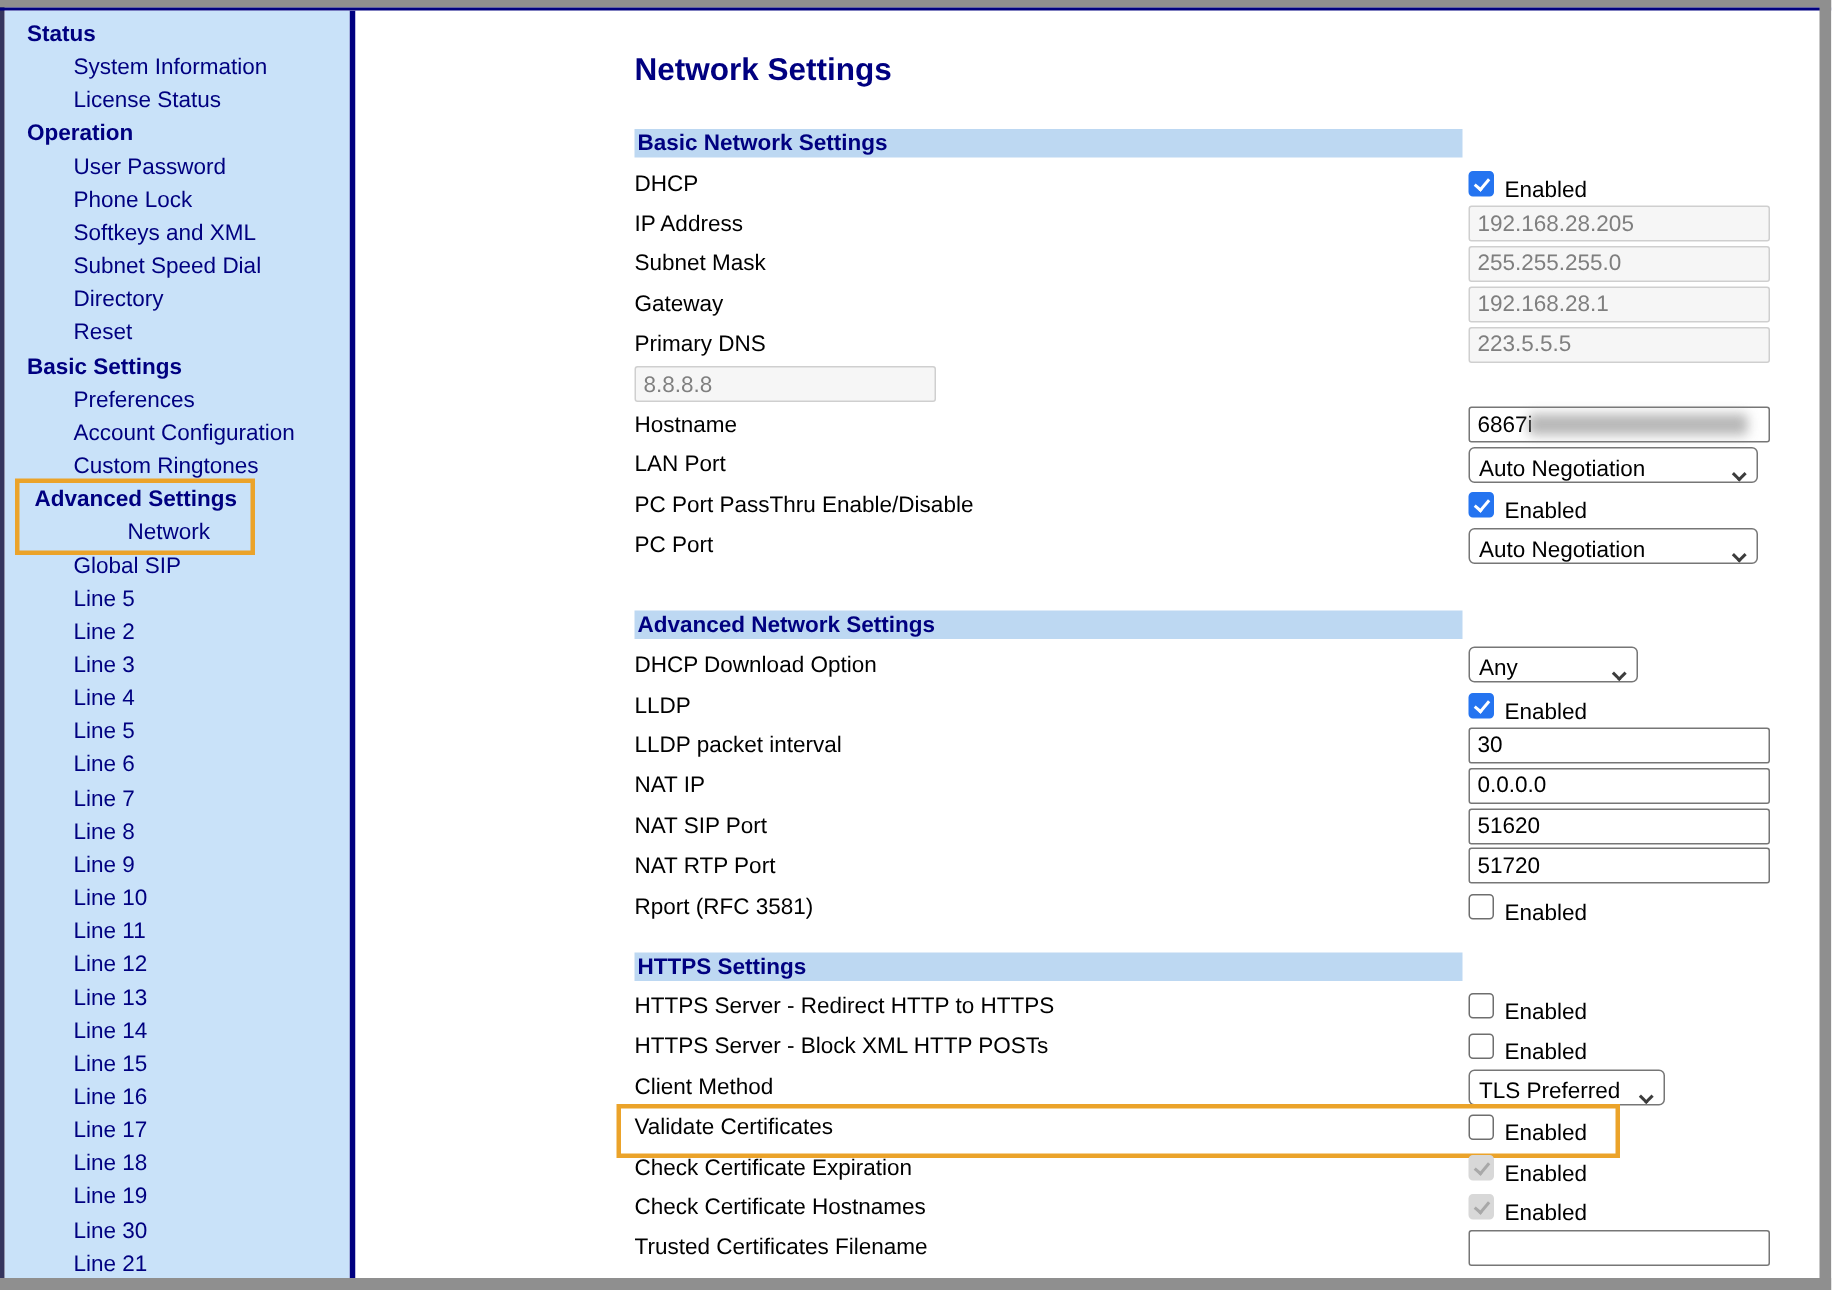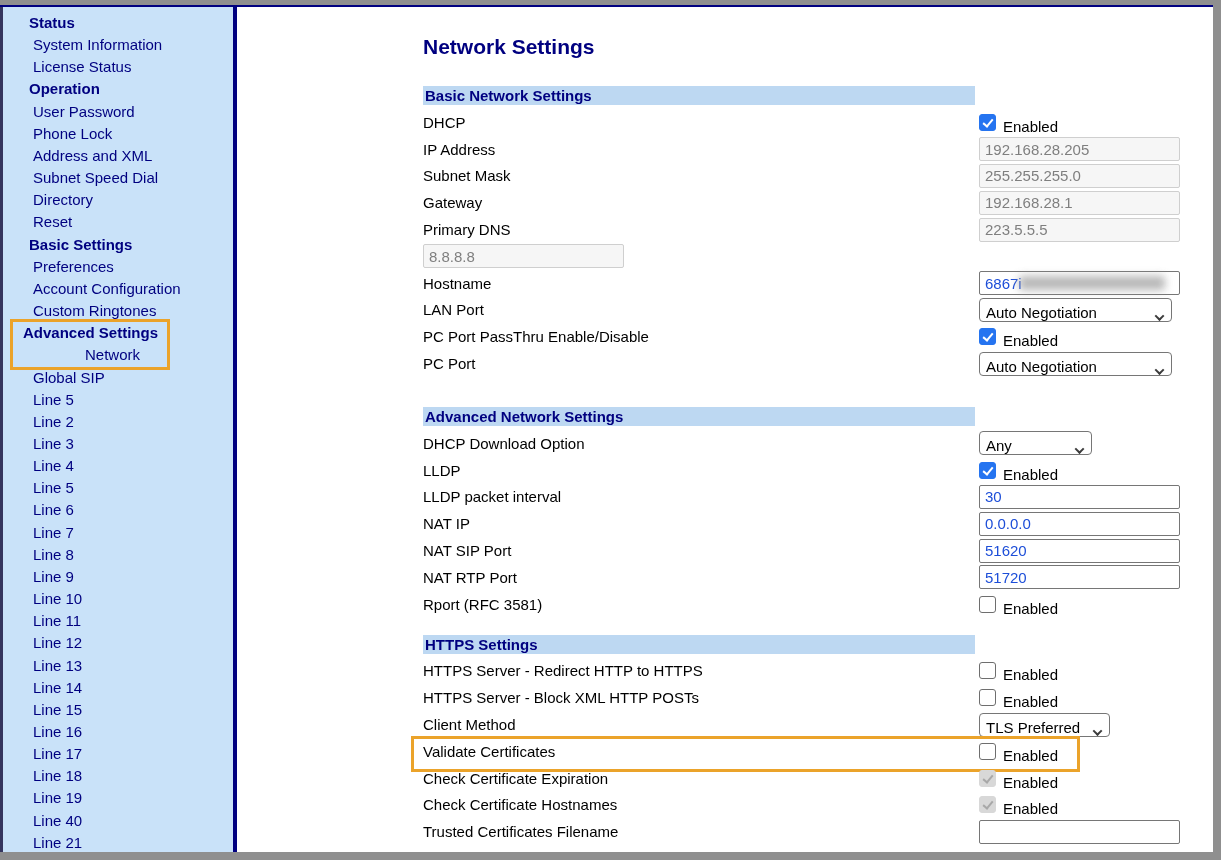--- a/index.html
+++ b/index.html
@@ -20,22 +20,22 @@
   .frame-navy{position:absolute;top:5px;left:0;right:0;height:2px;background:var(--navy);z-index:8;}
   .frame-left{position:absolute;top:0;left:0;bottom:0;width:3px;background:#35355e;z-index:7;}
   .frame-right{position:absolute;top:0;right:0;bottom:0;width:8px;background:var(--gray);z-index:9;}
   .frame-bottom{position:absolute;left:0;right:0;bottom:0;height:8px;background:var(--gray);z-index:9;}
 
   .layout{position:absolute;top:7px;left:3px;right:8px;bottom:8px;display:flex;overflow:hidden;}
 
   
   .sidebar{width:230px;flex:none;background:var(--sb-bg);padding-top:5px;overflow:hidden;position:relative;}
   .divider{width:4px;flex:none;background:var(--navy);}
-  .nav-header{font-size:15px;font-weight:bold;color:var(--navy);line-height:22.15px;padding-left:26px;white-space:nowrap;}
-  .nav-item{font-size:15px;color:var(--navy);line-height:22.15px;padding-left:30px;white-space:nowrap;cursor:pointer;}
+  .nav-header{font-size:15px;font-weight:bold;color:var(--navy);line-height:22.15px;padding-left:15px;white-space:nowrap;}
+  .nav-item{font-size:15px;color:var(--navy);line-height:22.15px;padding-left:46px;white-space:nowrap;cursor:pointer;}
   .nav-hl{border:3px solid var(--orange);width:160px;margin:-3px 0 -3px 7px;background:transparent;position:relative;z-index:2;}
   .nav-hl .nav-header{padding-left:10px;}
   .nav-hl .nav-item{padding-left:72px;}
 
   
   .main{flex:1;background:#fff;padding:28px 0 0 186px;overflow:hidden;}
   .page-title{font-size:21px;font-weight:bold;color:var(--navy);margin:0 0 27px 0;}
   .section-bar{width:552px;height:19px;line-height:19px;background:var(--bar-bg);color:var(--navy);font-weight:bold;font-size:15px;padding-left:2px;margin-bottom:4px;}
   .settings-section:nth-of-type(2){margin-top:30px;}
   .settings-section:nth-of-type(3){margin-top:17px;}
@@ -46,21 +46,21 @@
 
   .row-control{display:flex;align-items:center;}
   .cb{width:17px;height:17px;border:1px solid #6e6e6e;border-radius:3px;background:#fff;display:inline-block;position:relative;flex:none;cursor:pointer;}
   .cb.checked{background:var(--blue);border-color:var(--blue);}
   .cb.checked::after{content:'';position:absolute;left:5px;top:2px;width:4px;height:8px;border:solid #fff;border-width:0 2px 2px 0;transform:rotate(40deg);}
   .cb.disabled{background:#d8d8d8;border-color:#d8d8d8;cursor:default;}
   .cb.disabled::after{border-color:#a8a8a8;}
   .cb-label{font-size:15px;color:#000;margin-left:7px;position:relative;top:4px;}
 
   .input-wrap{position:relative;display:inline-block;}
-  .txt{width:201px;height:24px;border:1px solid #767676;border-radius:2px;background:#fff;color:#1d4ed8;font-family:inherit;font-size:15px;padding:0 5px;}
+  .txt{width:201px;height:24px;border:1px solid #767676;border-radius:2px;background:#fff;color:#000000;font-family:inherit;font-size:15px;padding:0 5px;}
   .txt:disabled,.txt.disabled{border-color:#cfcfcf;background:#f6f6f6;color:#7f7f7f;}
   .redact{position:absolute;left:40px;top:5px;width:146px;height:14px;background:#9f9f9f;opacity:.75;filter:blur(4px);border-radius:2px;pointer-events:none;}
 
   .select{display:inline-flex;align-items:flex-end;justify-content:space-between;height:24px;border:1px solid #767676;border-radius:4px;background:#fff;font-size:15px;padding:0 8px 0 6px;cursor:pointer;}
   .select-value{white-space:nowrap;color:#000;}
   .chev{width:7px;height:7px;border-right:2px solid #3c3c3c;border-bottom:2px solid #3c3c3c;transform:rotate(45deg) translate(-1px,-1px);flex:none;margin-left:10px;}
 </style>
 </head>
 <body>
 
@@ -68,21 +68,21 @@
   <div class="frame-top"></div>
   <div class="frame-navy"></div>
   <div class="layout">
     <nav class="sidebar">
         <div class="nav-header">Status</div>
         <div class="nav-item">System Information</div>
         <div class="nav-item">License Status</div>
         <div class="nav-header">Operation</div>
         <div class="nav-item">User Password</div>
         <div class="nav-item">Phone Lock</div>
-        <div class="nav-item">Address and XML</div>
+        <div class="nav-item">Softkeys and XML</div>
         <div class="nav-item">Subnet Speed Dial</div>
         <div class="nav-item">Directory</div>
         <div class="nav-item">Reset</div>
         <div class="nav-header">Basic Settings</div>
         <div class="nav-item">Preferences</div>
         <div class="nav-item">Account Configuration</div>
         <div class="nav-item">Custom Ringtones</div>
         <div class="nav-hl">
           <div class="nav-header">Advanced Settings</div>
           <div class="nav-item">Network</div>
@@ -100,21 +100,21 @@
         <div class="nav-item">Line 10</div>
         <div class="nav-item">Line 11</div>
         <div class="nav-item">Line 12</div>
         <div class="nav-item">Line 13</div>
         <div class="nav-item">Line 14</div>
         <div class="nav-item">Line 15</div>
         <div class="nav-item">Line 16</div>
         <div class="nav-item">Line 17</div>
         <div class="nav-item">Line 18</div>
         <div class="nav-item">Line 19</div>
-        <div class="nav-item">Line 40</div>
+        <div class="nav-item">Line 30</div>
         <div class="nav-item">Line 21</div>
       </nav>
     <div class="divider"></div>
     <main class="main">
       <h1 class="page-title">Network Settings</h1>
       <div>
           <section class="settings-section">
             <div class="section-bar">Basic Network Settings</div>
             <div class="row">
               <div class="row-label">DHCP</div>

